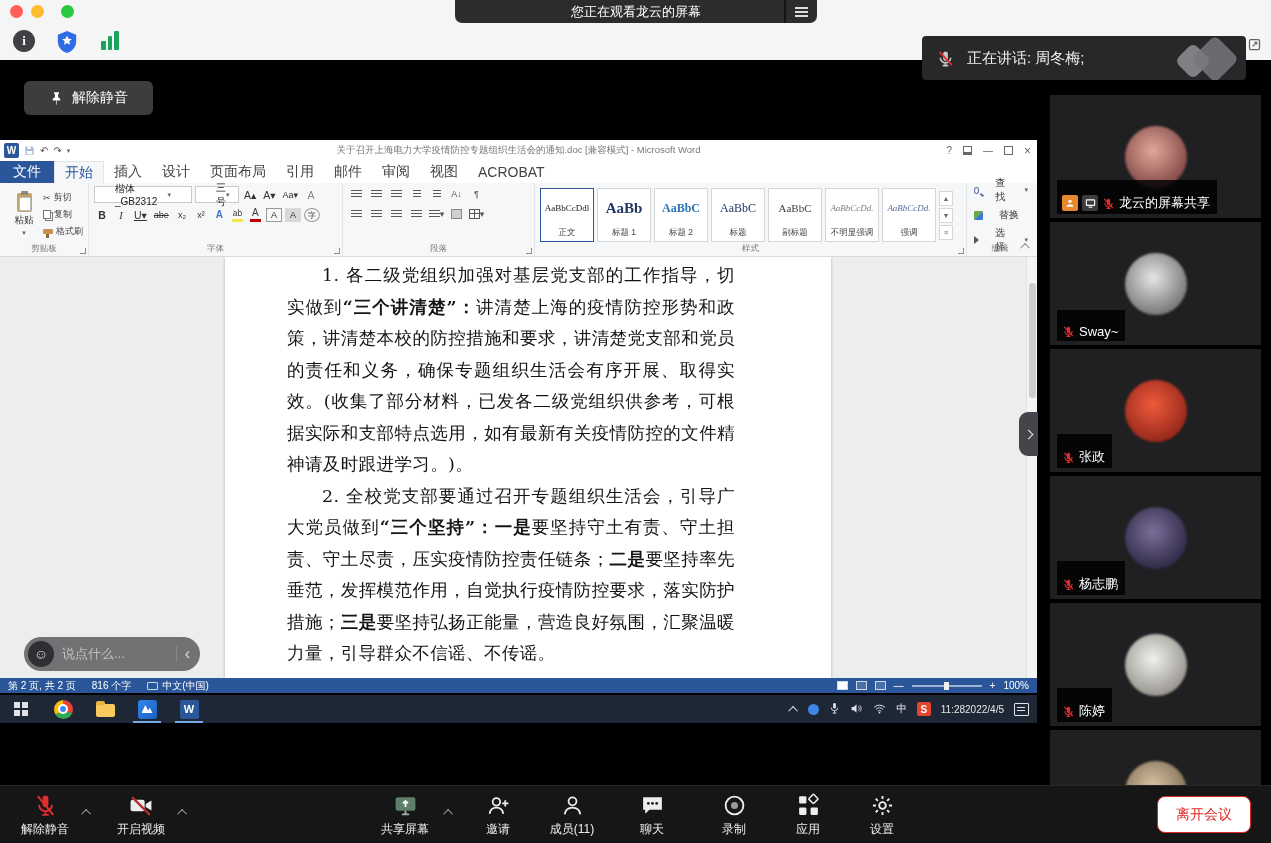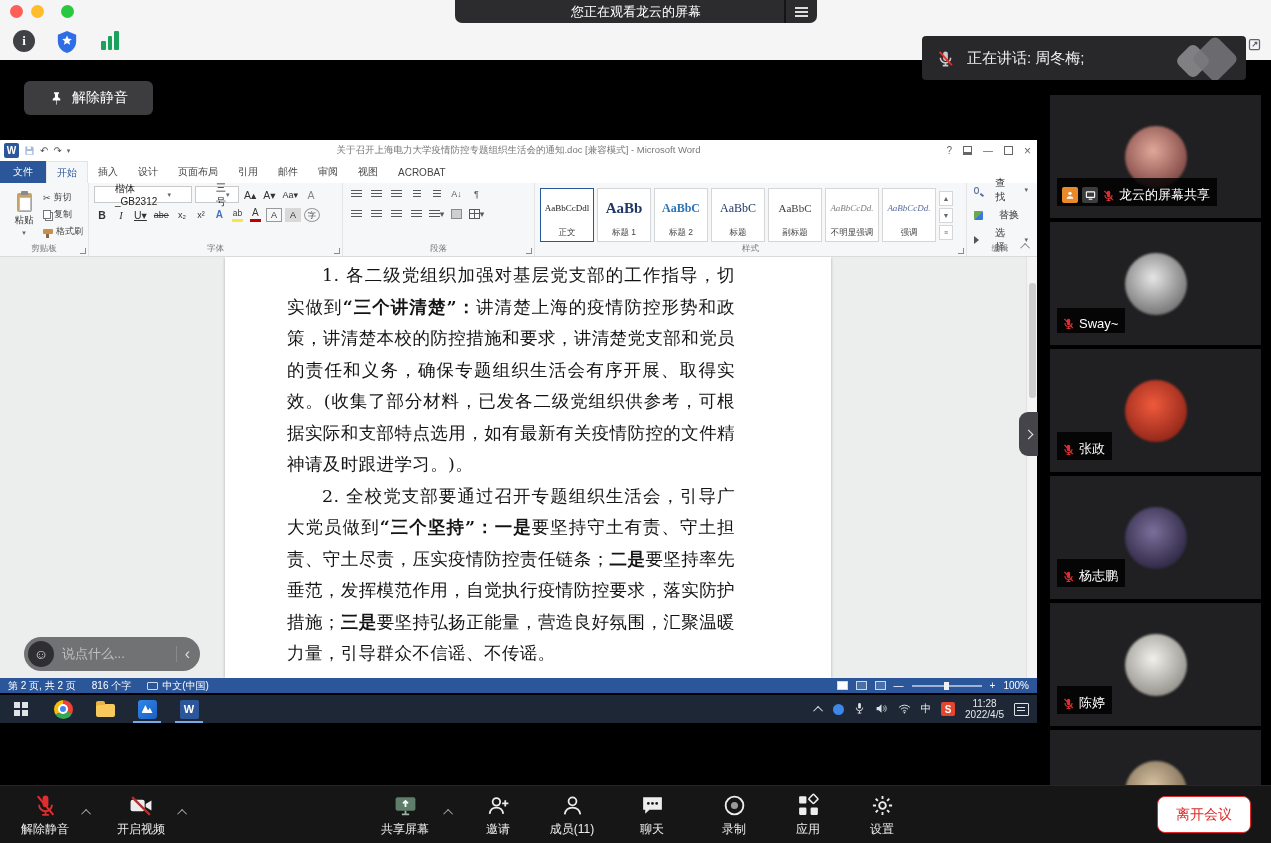--- a/index.html
+++ b/index.html
@@ -35,21 +35,21 @@
 
 
 .word{position:absolute;left:0;top:140px;width:1037px;height:553px;background:#fff;color:#333;z-index:4}
 .w-title{position:relative;height:21px;background:#fff;display:flex;align-items:center}
 .qat{display:flex;align-items:center;gap:5px;padding-left:4px;z-index:2}
 .wlogo{width:15px;height:15px;background:#2b579a;color:#fff;font-size:10px;font-weight:bold;display:flex;align-items:center;justify-content:center;border-radius:2px}
 .qat .g{font-size:10px;color:#555}
 .w-title-text{position:absolute;left:0;right:0;text-align:center;font-size:9.5px;color:#777}
 .w-winbtns{position:absolute;right:6px;display:flex;gap:11px;color:#666;font-size:10px;align-items:center;z-index:2}
 .maxbox{width:9px;height:9px;border:1px solid #666}
-.w-tabs{height:22px;display:flex;align-items:stretch;background:#fff;position:relative;font-size:10px}
+.w-tabs{height:22px;display:flex;align-items:stretch;background:#fff;position:relative;font-size:14px}
 .wtab{display:flex;align-items:center;padding:0 10px;color:#444;cursor:pointer}
 .wtab.file{background:#2b579a;color:#fff;padding:0 13px}
 .wtab.active{color:#2b579a;background:#f6f7f8;border:1px solid #e3e4e5;border-bottom:none}
 .signin{position:absolute;right:8px;top:0;height:100%;display:flex;align-items:center;font-size:11px;color:#444;gap:6px}
 .acct{width:15px;height:15px;background:#7a7a7a;border-radius:2px;display:flex;align-items:center;justify-content:center}
 
 .w-ribbon{height:74px;background:#f6f7f8;border-bottom:1px solid #d9dadb;display:flex;position:relative;font-size:9.5px;color:#3a3a3a}
 .rgroup{position:relative;border-right:1px solid #e3e4e5;padding:3px 5px 12px;display:flex}
 .glabel{position:absolute;bottom:1px;left:0;right:0;text-align:center;font-size:8.5px;color:#777}
 .dl{position:absolute;right:2px;bottom:2px;width:6px;height:6px;border-right:1.4px solid #8a8a8a;border-bottom:1.4px solid #8a8a8a}
@@ -129,40 +129,40 @@
 .chrome i{position:absolute;left:4.5px;top:4.5px;width:10px;height:10px;border-radius:50%;background:#fff}
 .chrome i:after{content:"";position:absolute;left:2px;top:2px;width:6px;height:6px;border-radius:50%;background:#4285f4}
 .folder{width:19px;height:13px;background:#f8c95c;border-radius:2px;position:relative;margin-top:3px}
 .folder:before{content:"";position:absolute;left:0;top:-3px;width:9px;height:4px;background:#e8b53e;border-radius:2px 2px 0 0}
 .bapp{width:19px;height:19px;border-radius:3px;background:linear-gradient(135deg,#2f86e8,#1b5fc4);display:flex;align-items:center;justify-content:center}
 .bapp i{width:11px;height:8px;background:#fff;clip-path:polygon(0 100%,35% 0,60% 70%,75% 35%,100% 100%)}
 .wicon{width:19px;height:19px;background:#2b579a;color:#fff;font-weight:bold;font-size:11px;display:flex;align-items:center;justify-content:center;border-radius:2px}
 .tray{margin-left:auto;display:flex;align-items:center;gap:10px;padding-right:8px;color:#e8e8e8;font-size:10.5px;height:100%}
 .bluedot{width:11px;height:11px;border-radius:50%;background:#3f86e8}
 .sogou{width:14px;height:14px;background:#e4452c;color:#fff;font-size:10px;font-weight:bold;display:flex;align-items:center;justify-content:center;border-radius:2px}
-.ttime{display:flex;flex-direction:column;align-items:center;line-height:11px;font-size:10px}
+.ttime{display:flex;flex-direction:row;align-items:center;line-height:11px;font-size:10px}
 .action{width:15px;height:13px;border:1.3px solid #dfe3e8;border-radius:1px;position:relative}
 .action:after{content:"";position:absolute;left:2px;top:3px;width:8px;height:1.3px;background:#dfe3e8;box-shadow:0 3px 0 #dfe3e8}
 
 
 .chat-pill{position:absolute;left:24px;top:637px;width:176px;height:34px;background:rgba(82,82,85,.8);border-radius:17px;display:flex;align-items:center;padding:0 10px 0 4px;z-index:5;color:#c0c0c0}
 .emoji-c{width:26px;height:26px;border-radius:50%;background:#2f2f33;display:flex;align-items:center;justify-content:center;color:#e0e0e0;font-size:14px}
 .chat-ph{font-size:13px;margin-left:8px;flex:1}
 .chat-div{width:1px;height:16px;background:#8a8a8a;margin-right:8px}
 .chat-col{color:#ddd;font-size:16px;line-height:1;cursor:pointer}
 
 
 .panel-handle{position:absolute;left:1019px;top:412px;width:19px;height:44px;background:#44444a;border-radius:9px 0 0 9px;display:flex;align-items:center;justify-content:center;cursor:pointer;z-index:7}
 .panel-handle .chev{border-color:#eee}
 
 
 #participant-list{position:absolute;left:1050px;top:95px;width:211px;height:690px;overflow:hidden;z-index:5}
 .tile{position:relative;width:211px;height:123px;margin-bottom:4px;background:#202022;overflow:hidden}
 .pavatar{position:absolute;left:50%;top:50%;transform:translate(-50%,-50%);width:62px;height:62px;border-radius:50%;filter:blur(1.2px)}
-.ptag{position:absolute;left:7px;bottom:12px;background:rgba(0,0,0,.82);padding:8px 7px 2px 5px;display:flex;align-items:center;gap:4px;color:#fff;font-size:13px;white-space:nowrap}
+.ptag{position:absolute;left:7px;bottom:4px;background:rgba(0,0,0,.82);padding:14px 7px 2px 5px;display:flex;align-items:center;gap:4px;color:#fff;font-size:13px;white-space:nowrap}
 .tagic{width:16px;height:16px;border-radius:2px;display:flex;align-items:center;justify-content:center;flex:none}
 .tagic.orange{background:#e8892c}
 .tagic.dark{background:#3d3d40}
 .tagmic{display:flex;align-items:center;flex:none}
 
 
 .controlbar{position:absolute;left:0;top:785px;width:1271px;height:58px;background:#161616;border-top:1px solid #262626;z-index:30}
 .cbtn{position:absolute;top:6px;display:flex;flex-direction:column;align-items:center;gap:2px;color:#ededed;font-size:12px;cursor:pointer;width:76px;transform:translateX(-50%)}
 .cbtn .ichold{height:27px;display:flex;align-items:center;justify-content:center}
 .chev-up-s{position:absolute;top:16px;cursor:pointer}

